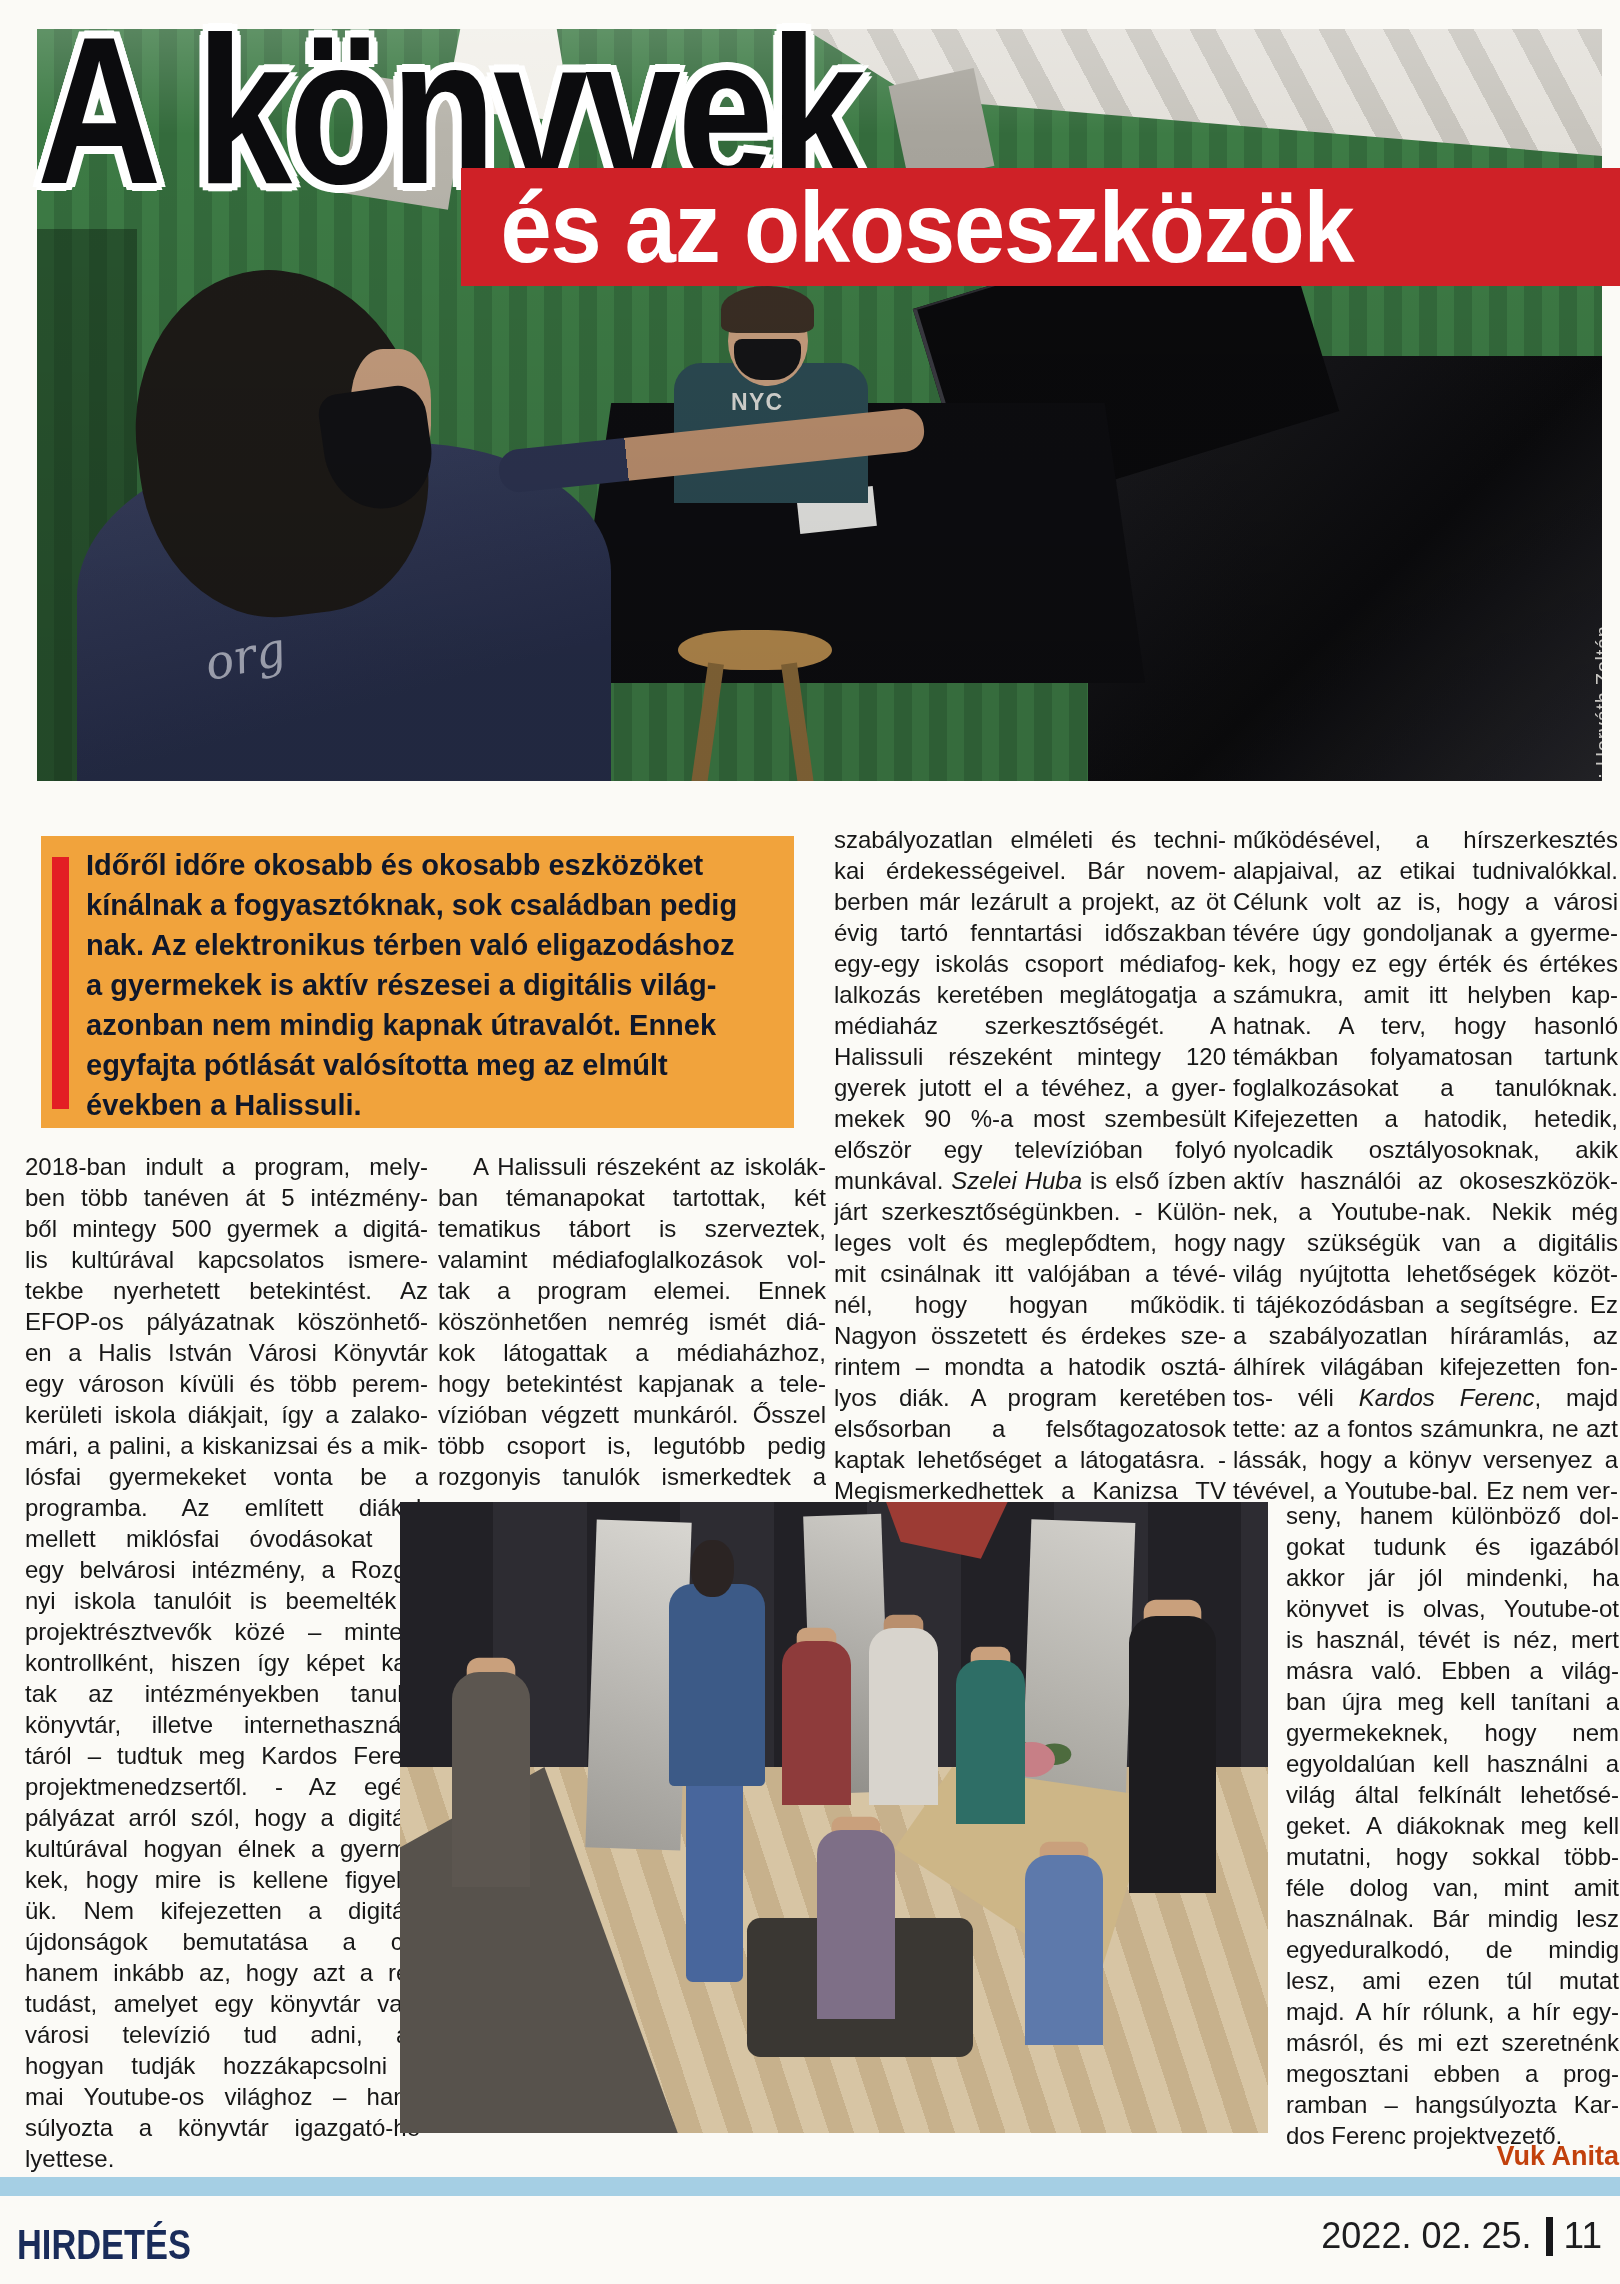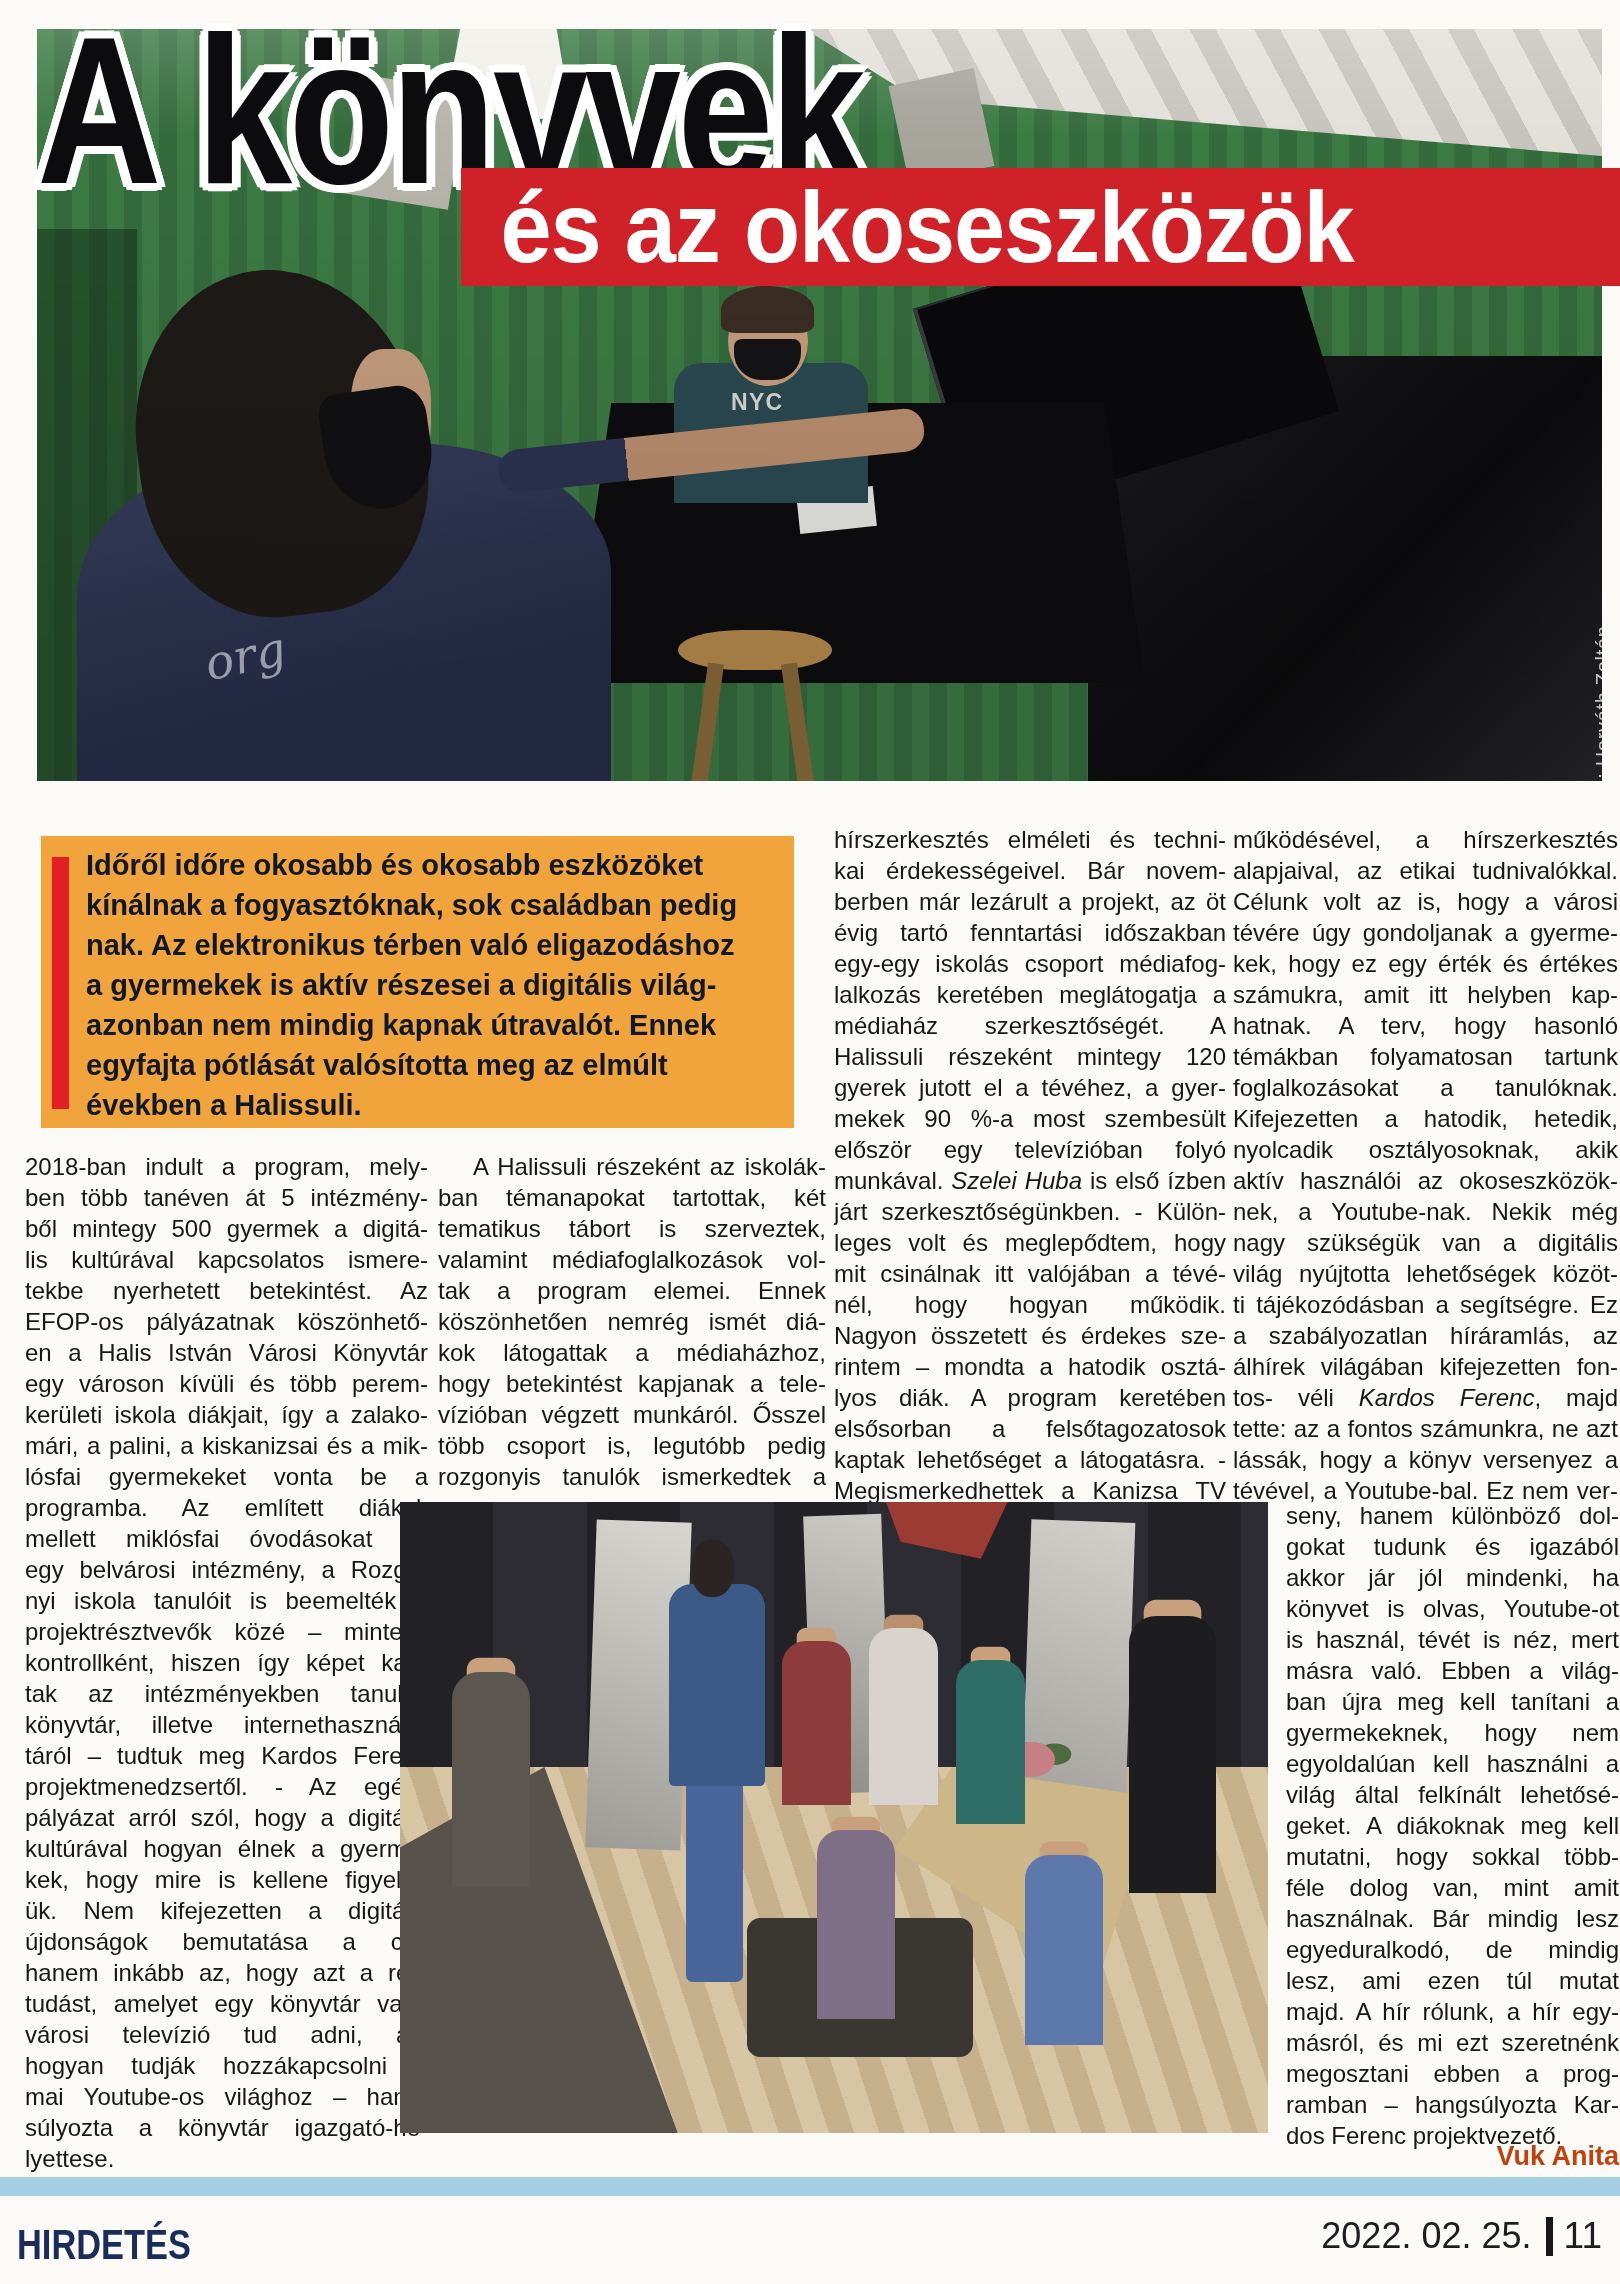--- a/index.html
+++ b/index.html
@@ -196,21 +196,21 @@
       <div class="tl">valamint médiafoglalkozások vol-</div>
       <div class="tl">tak a program elemei. Ennek</div>
       <div class="tl">köszönhetően nemrég ismét diá-</div>
       <div class="tl">kok látogattak a médiaházhoz,</div>
       <div class="tl">hogy betekintést kapjanak a tele-</div>
       <div class="tl">vízióban végzett munkáról. Ősszel</div>
       <div class="tl">több csoport is, legutóbb pedig</div>
       <div class="tl">rozgonyis tanulók ismerkedtek a</div>
     </div>
   <div class="abs col c3">
-      <div class="tl">hírszerkesztés elméleti és techni-</div>
+      <div class="tl">szabályozatlan elméleti és techni-</div>
       <div class="tl">kai érdekességeivel. Bár novem-</div>
       <div class="tl">berben már lezárult a projekt, az öt</div>
       <div class="tl">évig tartó fenntartási időszakban</div>
       <div class="tl">egy-egy iskolás csoport médiafog-</div>
       <div class="tl">lalkozás keretében meglátogatja a</div>
       <div class="tl">médiaház szerkesztőségét. A</div>
       <div class="tl">Halissuli részeként mintegy 120</div>
       <div class="tl">gyerek jutott el a tévéhez, a gyer-</div>
       <div class="tl">mekek 90 %-a most szembesült</div>
       <div class="tl">először egy televízióban folyó</div>

